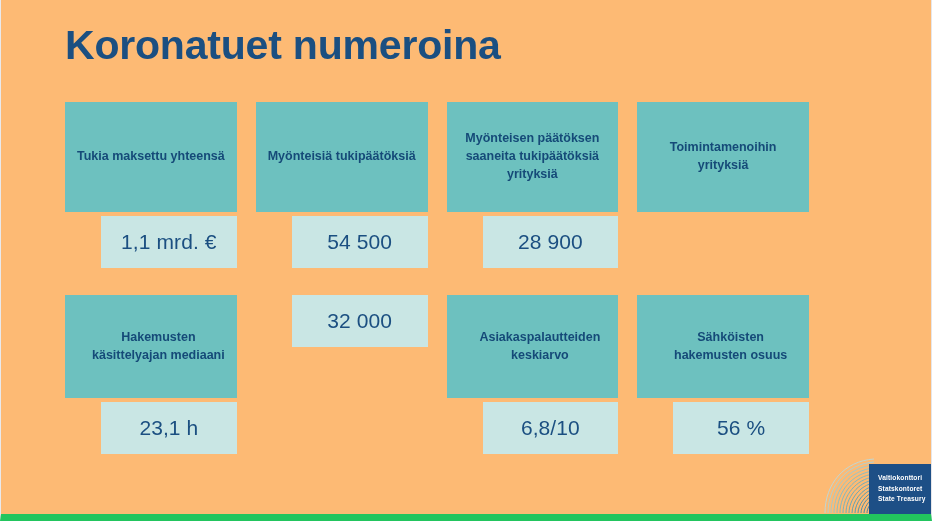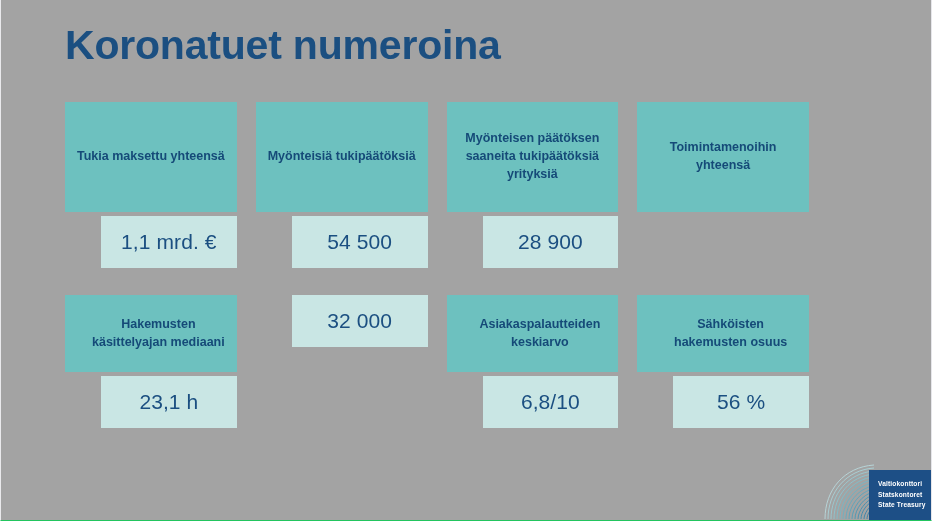--- a/index.html
+++ b/index.html
@@ -10,25 +10,25 @@
   body {
     width: 932px;
     height: 521px;
     font-family: "Liberation Sans", sans-serif;
     overflow: hidden;
   }
   .slide {
     position: relative;
     width: 932px;
     height: 521px;
-    background: #a3a3a3;
+    background: #fdba74;
     box-sizing: border-box;
     border-left: 1px solid #e9e9ec;
     border-right: 1px solid #e6e6ea;
-    border-bottom: 1px solid #22c55e;
+    border-bottom: 7px solid #22c55e;
     overflow: hidden;
   }
   .slide-title {
     position: absolute;
     left: 64px;
     top: 22px;
     font-size: 41px;
     font-weight: bold;
     color: #1b4f81;
     letter-spacing: -0.2px;
@@ -57,21 +57,21 @@
     background: #6dc1bf;
     height: 110px;
     display: flex;
     align-items: center;
     justify-content: center;
     text-align: center;
     padding: 0 9px;
     box-sizing: border-box;
   }
   .card-row.row-2 .card-header {
-    height: 77px;
+    height: 103px;
     padding-left: 24px;
   }
   .card-header-label {
     font-size: 12.5px;
     font-weight: bold;
     line-height: 1.42;
     color: #154a78;
   }
   .card-value {
     background: #c9e6e4;
@@ -157,21 +157,21 @@
         <div class="card-header">
           <span class="card-header-label">Myönteisen päätöksen saaneita tukipäätöksiä yrityksiä</span>
         </div>
         <div class="card-value">
           <span class="card-value-text">28 900</span>
         </div>
       </div>
 
       <div class="card">
         <div class="card-header">
-          <span class="card-header-label">Toimintamenoihin yhteensä</span>
+          <span class="card-header-label">Toimintamenoihin yrityksiä</span>
         </div>
       </div>
 
     </div>
 
     <div class="card-row row-2">
 
       <div class="card">
         <div class="card-header">
           <span class="card-header-label">Hakemusten käsittelyajan mediaani</span>

